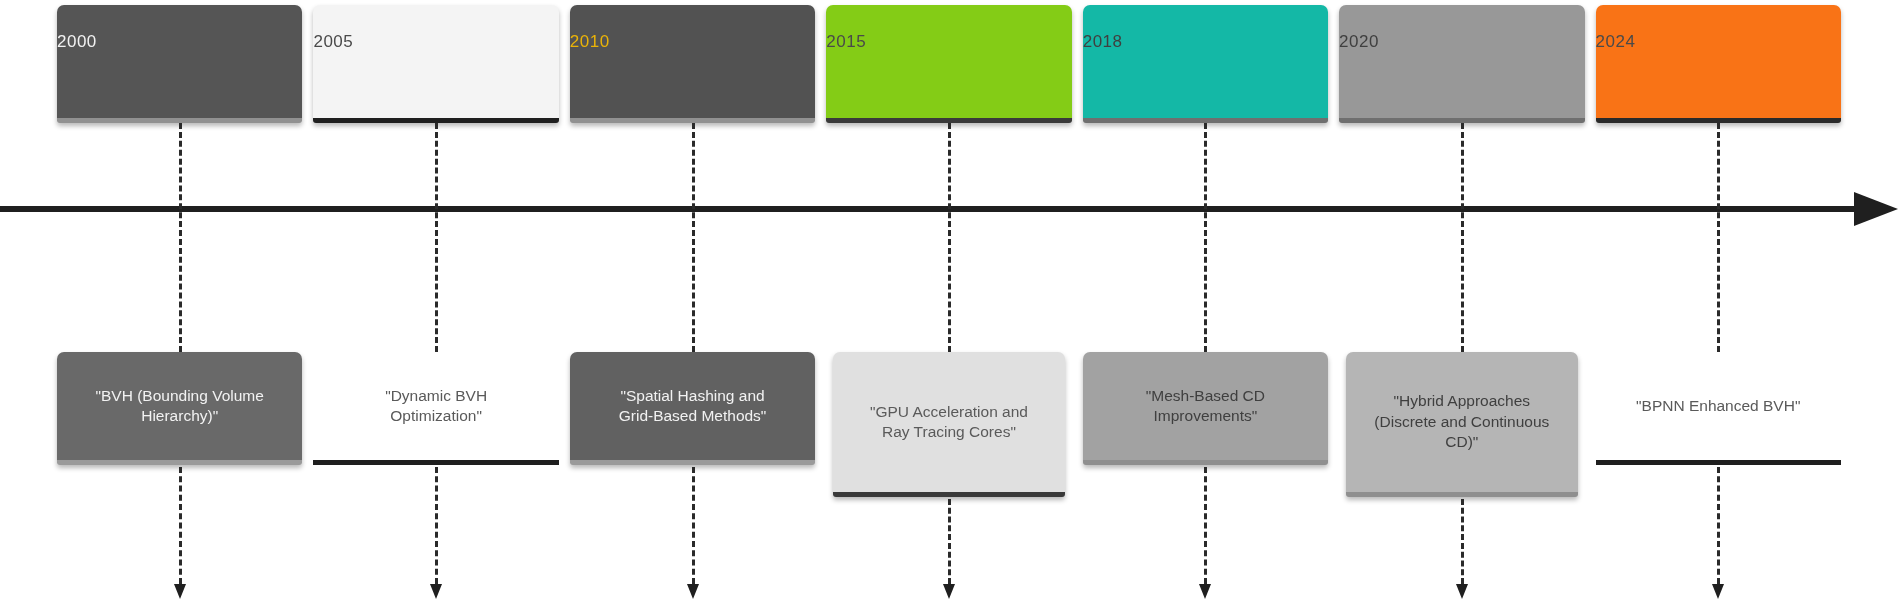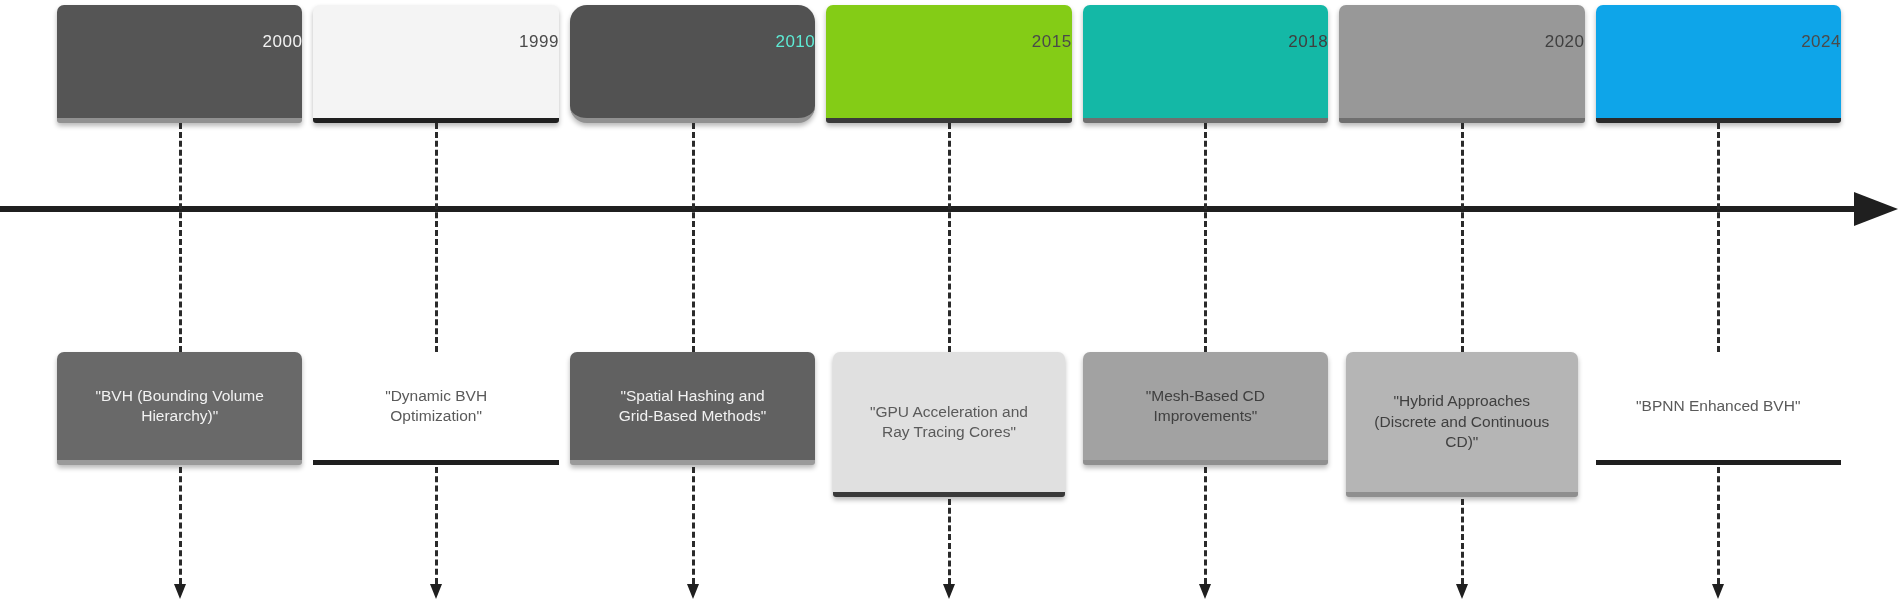--- a/index.html
+++ b/index.html
@@ -16,21 +16,21 @@
     display:flex;gap:11px;
   }
   .column{position:relative;flex:1 1 0;height:608px;}
   
   .year-box{
     position:absolute;left:0;right:0;top:5px;height:118px;
     box-sizing:border-box;
     border-bottom:5px solid transparent;
     border-radius:7px 7px 3px 3px;
     box-shadow:0 3px 5px rgba(0,0,0,0.28);
-    text-align:right;
+    text-align:left;
     text-decoration:underline;
   }
   .year-text{
     display:inline-block;margin-top:27px;
     font-size:17px;letter-spacing:0.5px;
   }
   
   .label-box{
     position:absolute;left:0;right:0;top:352px;height:113px;
     box-sizing:border-box;
@@ -90,32 +90,32 @@
       <div class="connector upper"></div>
       <div class="label-box" style="background-color: rgb(105, 105, 105); color: rgb(242, 242, 242); border-bottom-color: rgb(154, 154, 154);">
         <span class="label-text">"BVH (Bounding Volume Hierarchy)"</span>
       </div>
       <div class="connector lower"></div>
       <div class="down-arrowhead"></div>
     </div>
 
     <div class="column">
       <div class="year-box" style="background-color: rgb(244, 244, 244); color: rgb(74, 74, 74); border-bottom-color: rgb(31, 31, 31);">
-        <span class="year-text">1999</span>
+        <span class="year-text">2005</span>
       </div>
       <div class="connector upper"></div>
       <div class="label-box underline" style="background-color: transparent; color: rgb(90, 90, 90); border-bottom-color: rgb(31, 31, 31);">
         <span class="label-text">"Dynamic BVH Optimization"</span>
       </div>
       <div class="connector lower"></div>
       <div class="down-arrowhead"></div>
     </div>
 
     <div class="column">
-      <div class="year-box" style="background-color: rgb(82, 82, 82); color: #5eead4; border-bottom-color: rgb(145, 145, 145); border-radius: 17px;">
+      <div class="year-box" style="background-color: rgb(82, 82, 82); color: #eab308; border-bottom-color: rgb(145, 145, 145);">
         <span class="year-text">2010</span>
       </div>
       <div class="connector upper"></div>
       <div class="label-box" style="background-color: rgb(97, 97, 97); color: rgb(242, 242, 242); border-bottom-color: rgb(154, 154, 154);">
         <span class="label-text">"Spatial Hashing and Grid-Based Methods"</span>
       </div>
       <div class="connector lower"></div>
       <div class="down-arrowhead"></div>
     </div>
 
@@ -137,33 +137,33 @@
       </div>
       <div class="connector upper"></div>
       <div class="label-box" style="background-color: rgb(162, 162, 162); color: rgb(63, 63, 63); border-bottom-color: rgb(143, 143, 143);">
         <span class="label-text">"Mesh-Based CD Improvements"</span>
       </div>
       <div class="connector lower"></div>
       <div class="down-arrowhead"></div>
     </div>
 
     <div class="column tall">
-      <div class="year-box" style="background-color: rgb(152, 152, 152); color: rgb(63, 63, 63); border-bottom-color: rgb(111, 111, 111); padding-left: 44px;">
+      <div class="year-box" style="background-color: rgb(152, 152, 152); color: rgb(63, 63, 63); border-bottom-color: rgb(111, 111, 111);">
         <span class="year-text">2020</span>
       </div>
       <div class="connector upper"></div>
       <div class="label-box" style="background-color: rgb(181, 181, 181); color: rgb(63, 63, 63); border-bottom-color: rgb(143, 143, 143);">
         <span class="label-text">"Hybrid Approaches (Discrete and Continuous CD)"</span>
       </div>
       <div class="connector lower"></div>
       <div class="down-arrowhead"></div>
     </div>
 
     <div class="column">
-      <div class="year-box" style="background-color: #0ea5e9; color: rgb(74, 74, 74); border-bottom-color: rgb(42, 42, 42);">
+      <div class="year-box" style="background-color: #f97316; color: rgb(74, 74, 74); border-bottom-color: rgb(42, 42, 42);">
         <span class="year-text">2024</span>
       </div>
       <div class="connector upper"></div>
       <div class="label-box underline" style="background-color: transparent; color: rgb(90, 90, 90); border-bottom-color: rgb(31, 31, 31);">
         <span class="label-text">"BPNN Enhanced BVH"</span>
       </div>
       <div class="connector lower"></div>
       <div class="down-arrowhead"></div>
     </div>
 

